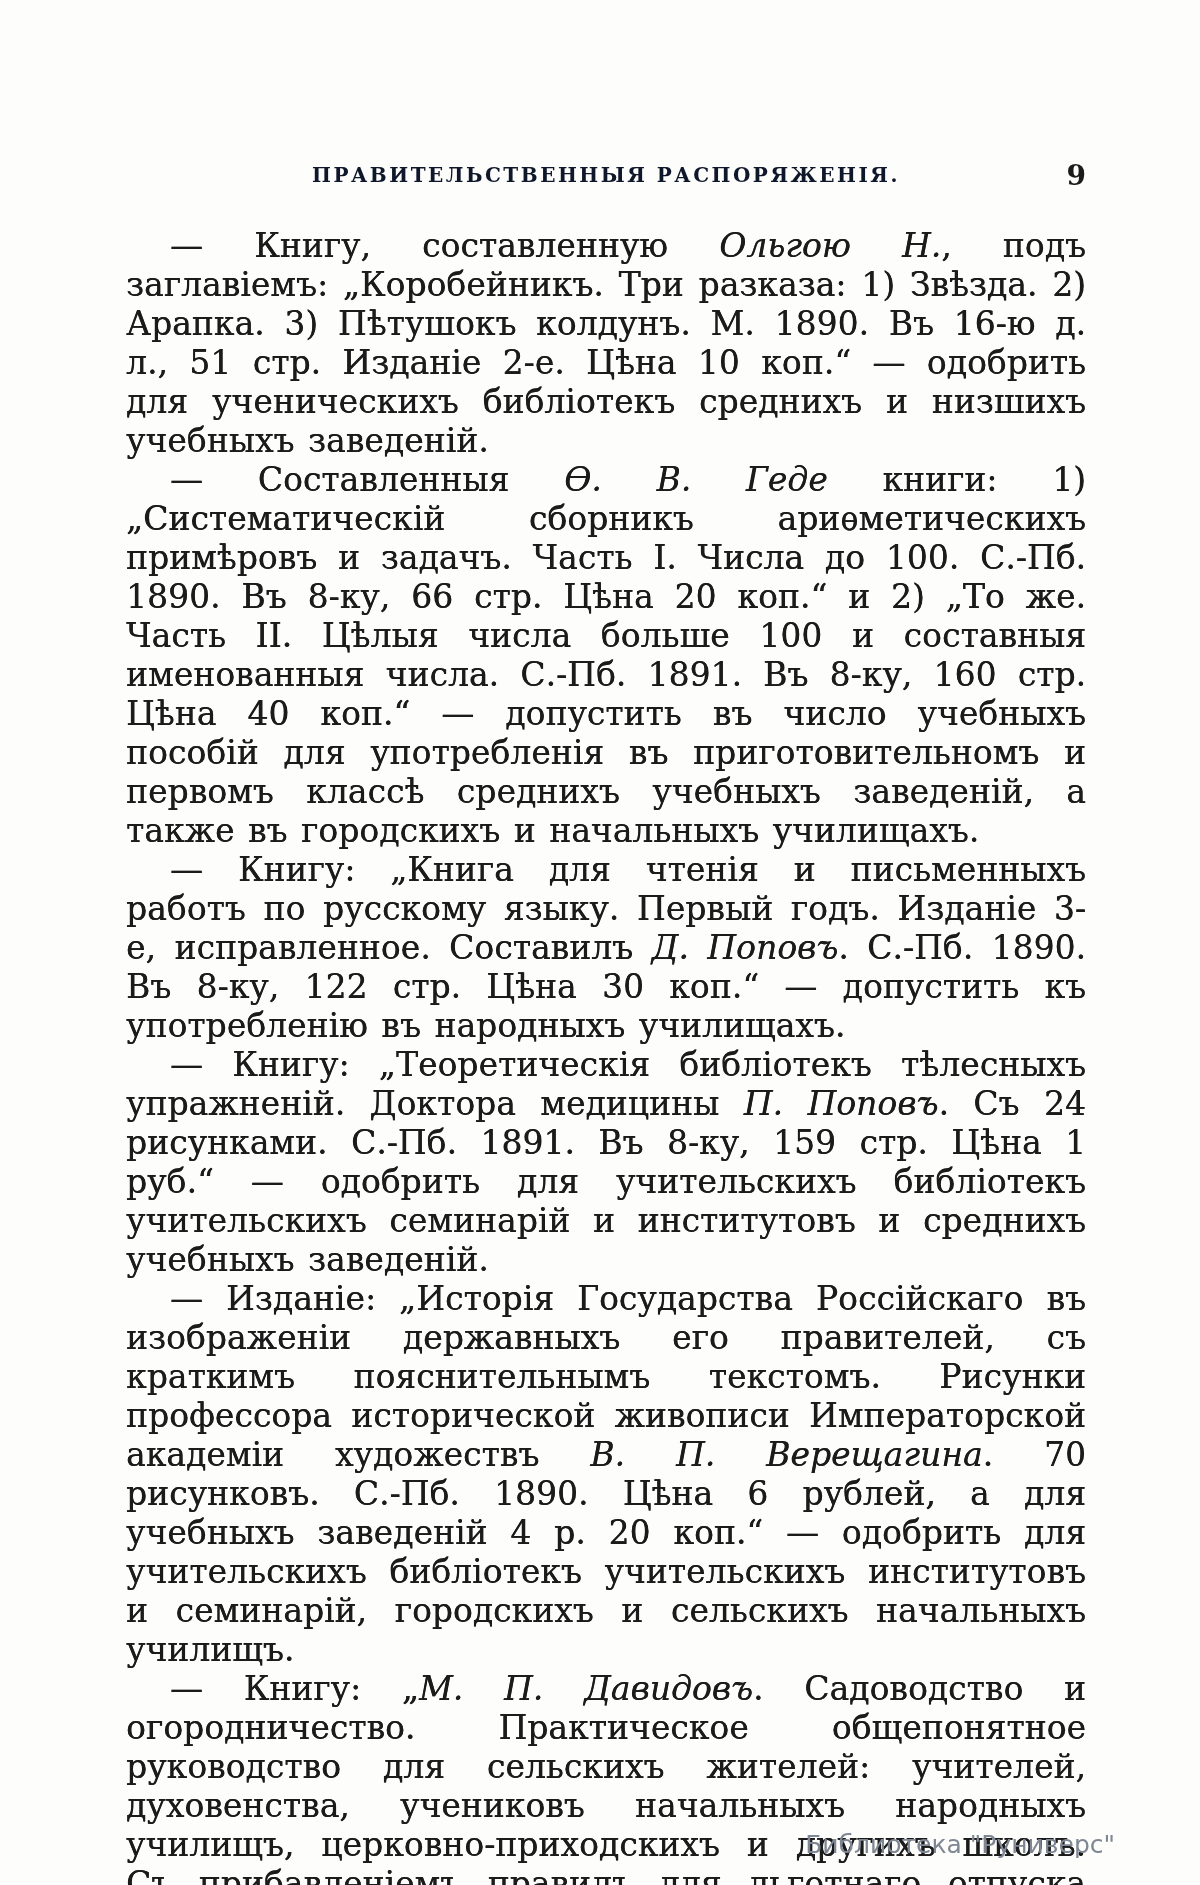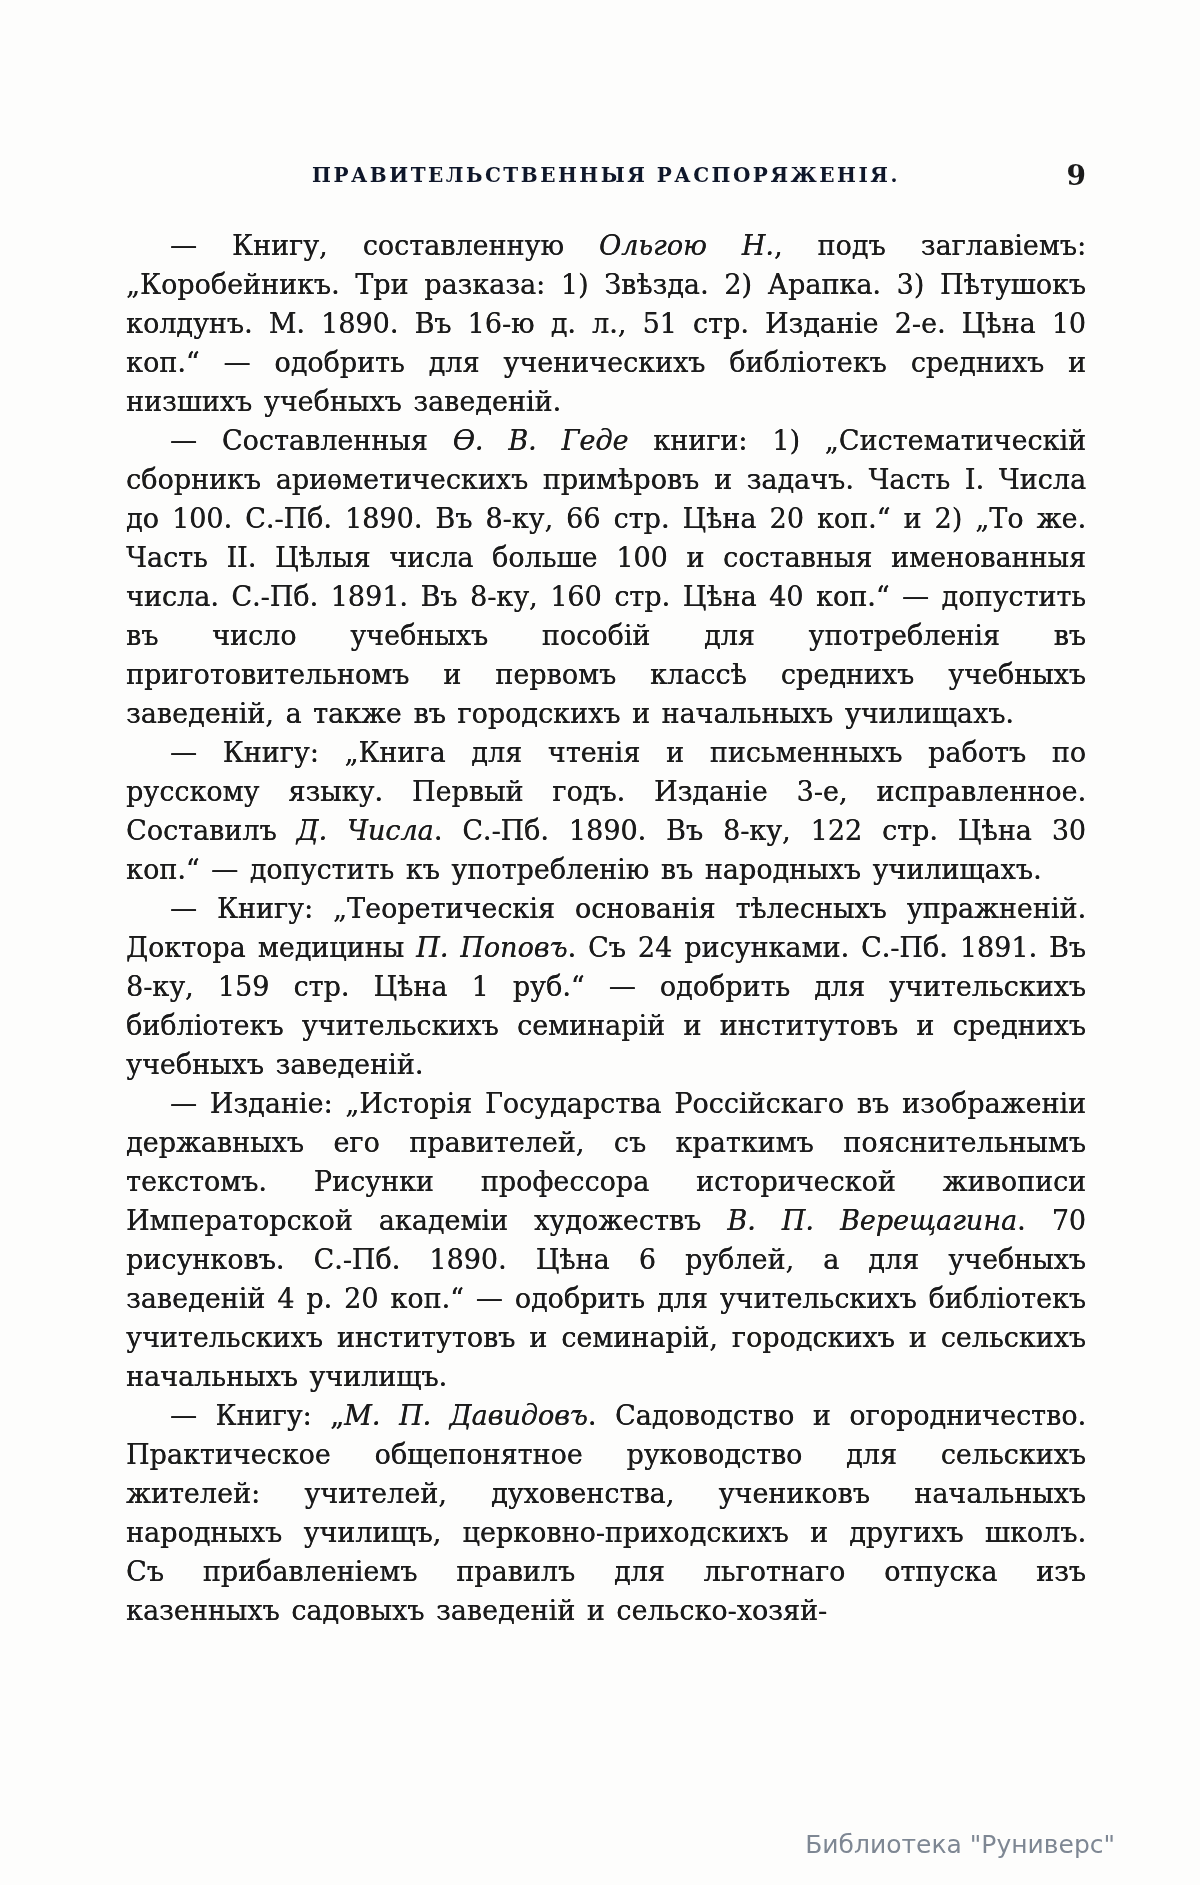--- a/index.html
+++ b/index.html
@@ -39,21 +39,21 @@
     font-weight: bold;
   }
   .text-block {
     position: absolute;
     top: 226px;
     left: 126px;
     width: 960px;
   }
   .para {
     margin: 0;
-    font-size: 27px;
+    font-size: 33px;
     line-height: 39px;
     text-align: justify;
     text-indent: 44px;
     word-spacing: 3px;
     text-shadow: 0.3px 0 0 currentColor;
   }
   .para .italic {
     font-style: italic;
   }
   .watermark {
@@ -73,21 +73,21 @@
 
   <div class="page-header">
     <span class="running-title">ПРАВИТЕЛЬСТВЕННЫЯ РАСПОРЯЖЕНІЯ.</span>
     <span class="page-number">9</span>
   </div>
 
   <div class="text-block">
 
   <p class="para"><span class="seg">— Книгу, составленную </span><span class="seg italic">Ольгою Н.</span><span class="seg">, подъ заглавіемъ: „Коробейникъ. Три разказа: 1) Звѣзда. 2) Арапка. 3) Пѣтушокъ колдунъ. М. 1890. Въ 16-ю д. л., 51 стр. Изданіе 2-е. Цѣна 10 коп.“ — одобрить для ученическихъ библіотекъ среднихъ и низшихъ учебныхъ заведеній.</span></p>
       <p class="para"><span class="seg">— Составленныя </span><span class="seg italic">Ѳ. В. Геде</span><span class="seg"> книги: 1) „Систематическій сборникъ ариѳметическихъ примѣровъ и задачъ. Часть I. Числа до 100. С.-Пб. 1890. Въ 8-ку, 66 стр. Цѣна 20 коп.“ и 2) „То же. Часть II. Цѣлыя числа больше 100 и составныя именованныя числа. С.-Пб. 1891. Въ 8-ку, 160 стр. Цѣна 40 коп.“ — допустить въ число учебныхъ пособій для употребленія въ приготовительномъ и первомъ классѣ среднихъ учебныхъ заведеній, а также въ городскихъ и начальныхъ училищахъ.</span></p>
-      <p class="para"><span class="seg">— Книгу: „Книга для чтенія и письменныхъ работъ по русскому языку. Первый годъ. Изданіе 3-е, исправленное. Составилъ </span><span class="seg italic">Д. Числа</span><span class="seg">. С.-Пб. 1890. Въ 8-ку, 122 стр. Цѣна 30 коп.“ — допустить къ употребленію въ народныхъ училищахъ.</span></p>
-      <p class="para"><span class="seg">— Книгу: „Теоретическія основанія тѣлесныхъ упражненій. Доктора медицины </span><span class="seg italic">П. Поповъ</span><span class="seg">. Съ 24 рисунками. С.-Пб. 1891. Въ 8-ку, 159 стр. Цѣна 1 руб.“ — одобрить для учительскихъ библіотекъ учительскихъ семинарій и институтовъ и среднихъ учебныхъ заведеній.</span></p>
+      <p class="para"><span class="seg">— Книгу: „Книга для чтенія и письменныхъ работъ по русскому языку. Первый годъ. Изданіе 3-е, исправленное. Составилъ </span><span class="seg italic">Д. Поповъ</span><span class="seg">. С.-Пб. 1890. Въ 8-ку, 122 стр. Цѣна 30 коп.“ — допустить къ употребленію въ народныхъ училищахъ.</span></p>
+      <p class="para"><span class="seg">— Книгу: „Теоретическія библіотекъ тѣлесныхъ упражненій. Доктора медицины </span><span class="seg italic">П. Поповъ</span><span class="seg">. Съ 24 рисунками. С.-Пб. 1891. Въ 8-ку, 159 стр. Цѣна 1 руб.“ — одобрить для учительскихъ библіотекъ учительскихъ семинарій и институтовъ и среднихъ учебныхъ заведеній.</span></p>
       <p class="para"><span class="seg">— Изданіе: „Исторія Государства Россійскаго въ изображеніи державныхъ его правителей, съ краткимъ пояснительнымъ текстомъ. Рисунки профессора исторической живописи Императорской академіи художествъ </span><span class="seg italic">В. П. Верещагина</span><span class="seg">. 70 рисунковъ. С.-Пб. 1890. Цѣна 6 рублей, а для учебныхъ заведеній 4 р. 20 коп.“ — одобрить для учительскихъ библіотекъ учительскихъ институтовъ и семинарій, городскихъ и сельскихъ начальныхъ училищъ.</span></p>
       <p class="para"><span class="seg">— Книгу: „</span><span class="seg italic">М. П. Давидовъ</span><span class="seg">. Садоводство и огородничество. Практическое общепонятное руководство для сельскихъ жителей: учителей, духовенства, учениковъ начальныхъ народныхъ училищъ, церковно-приходскихъ и другихъ школъ. Съ прибавленіемъ правилъ для льготнаго отпуска изъ казенныхъ садовыхъ заведеній и сельско-хозяй-</span></p>
     </div>
 
   <div class="watermark" style="color: rgb(126, 135, 147);">Библиотека "Руниверс"</div>
 
 </div>
 
 </body></html>

